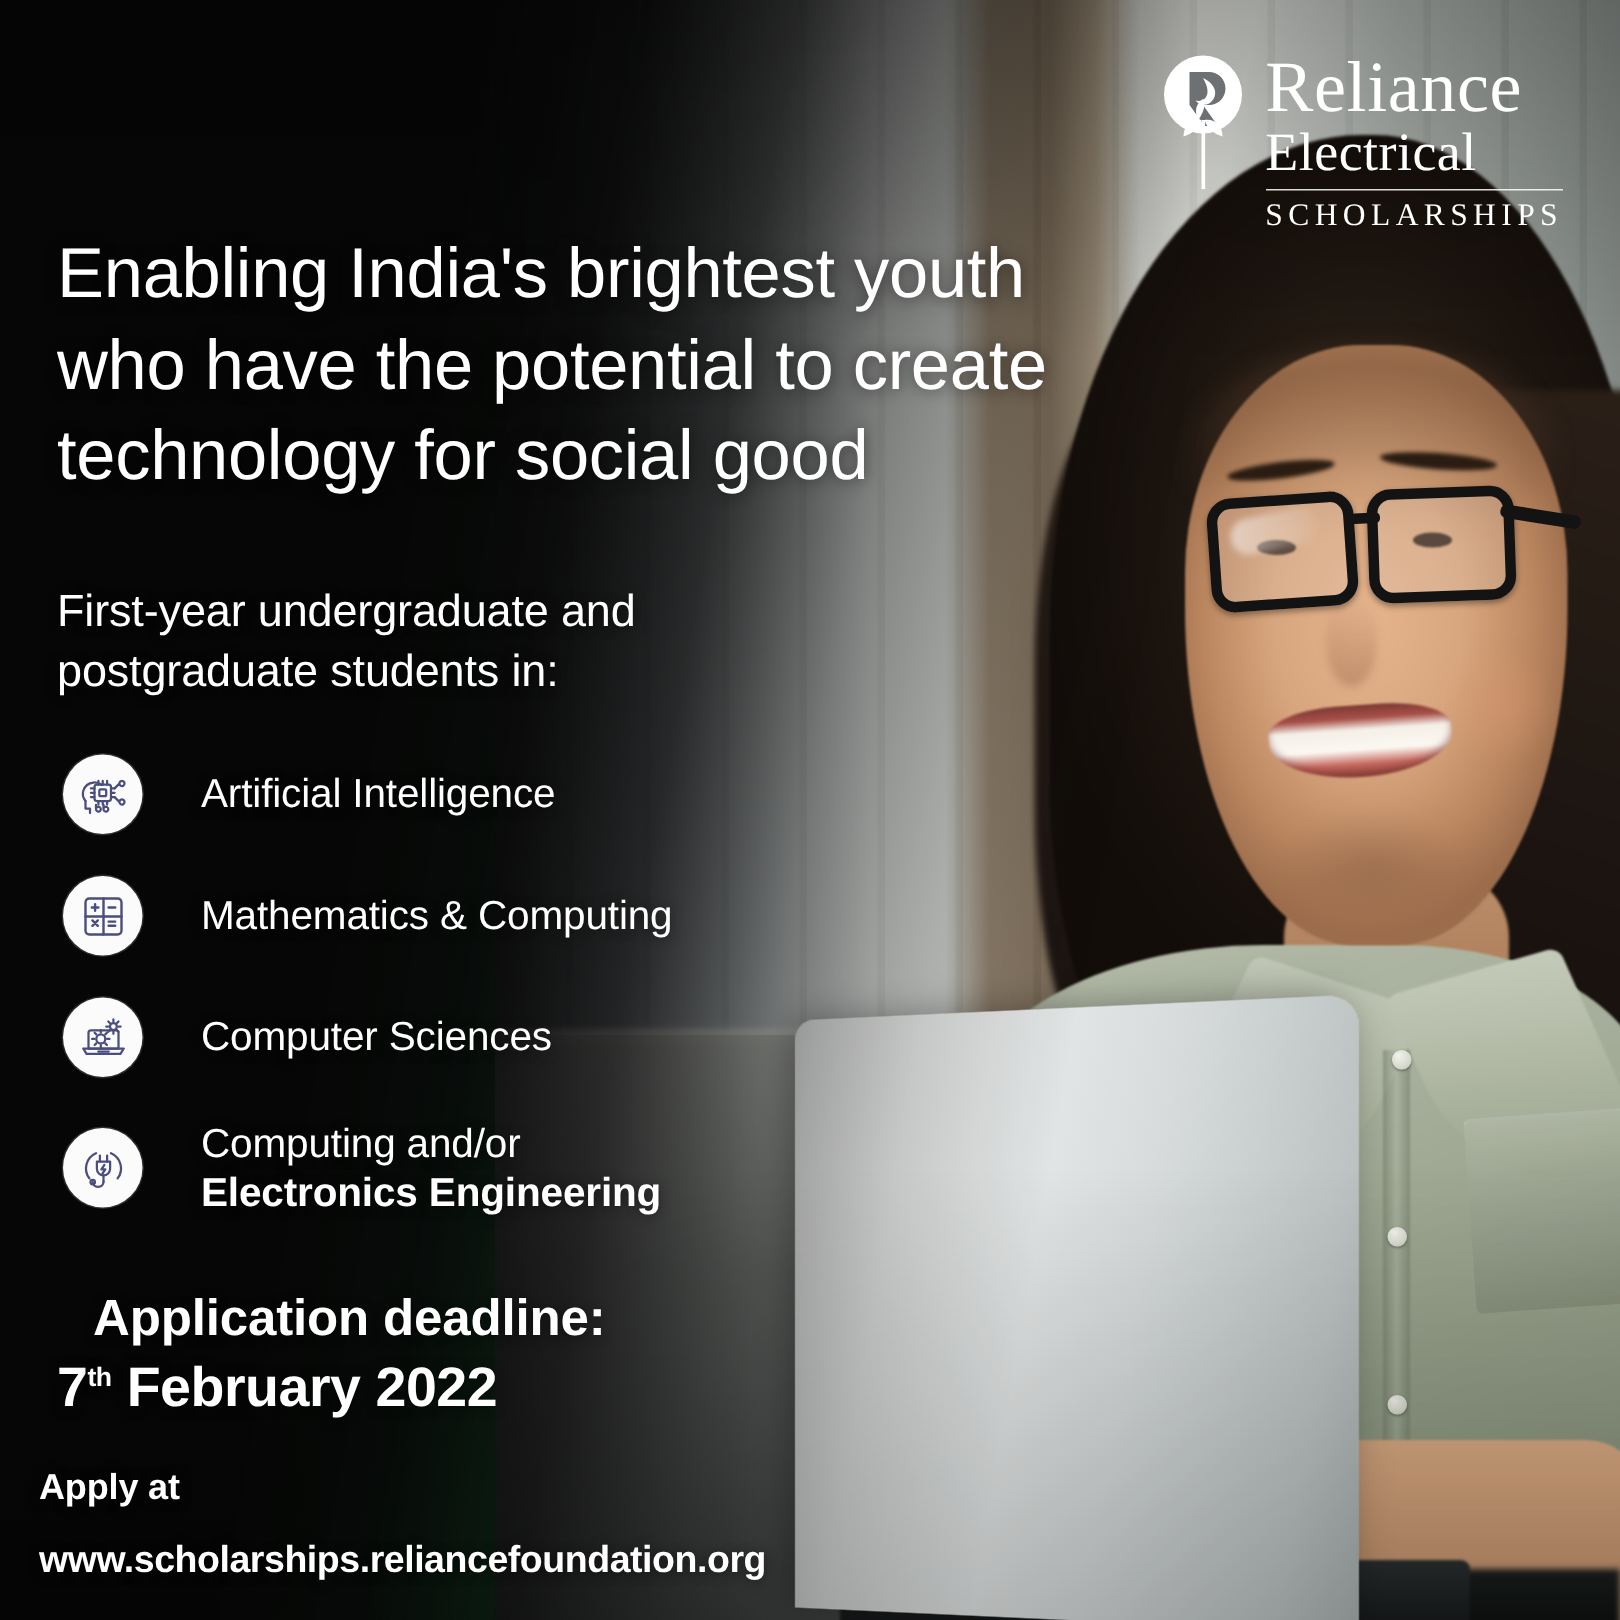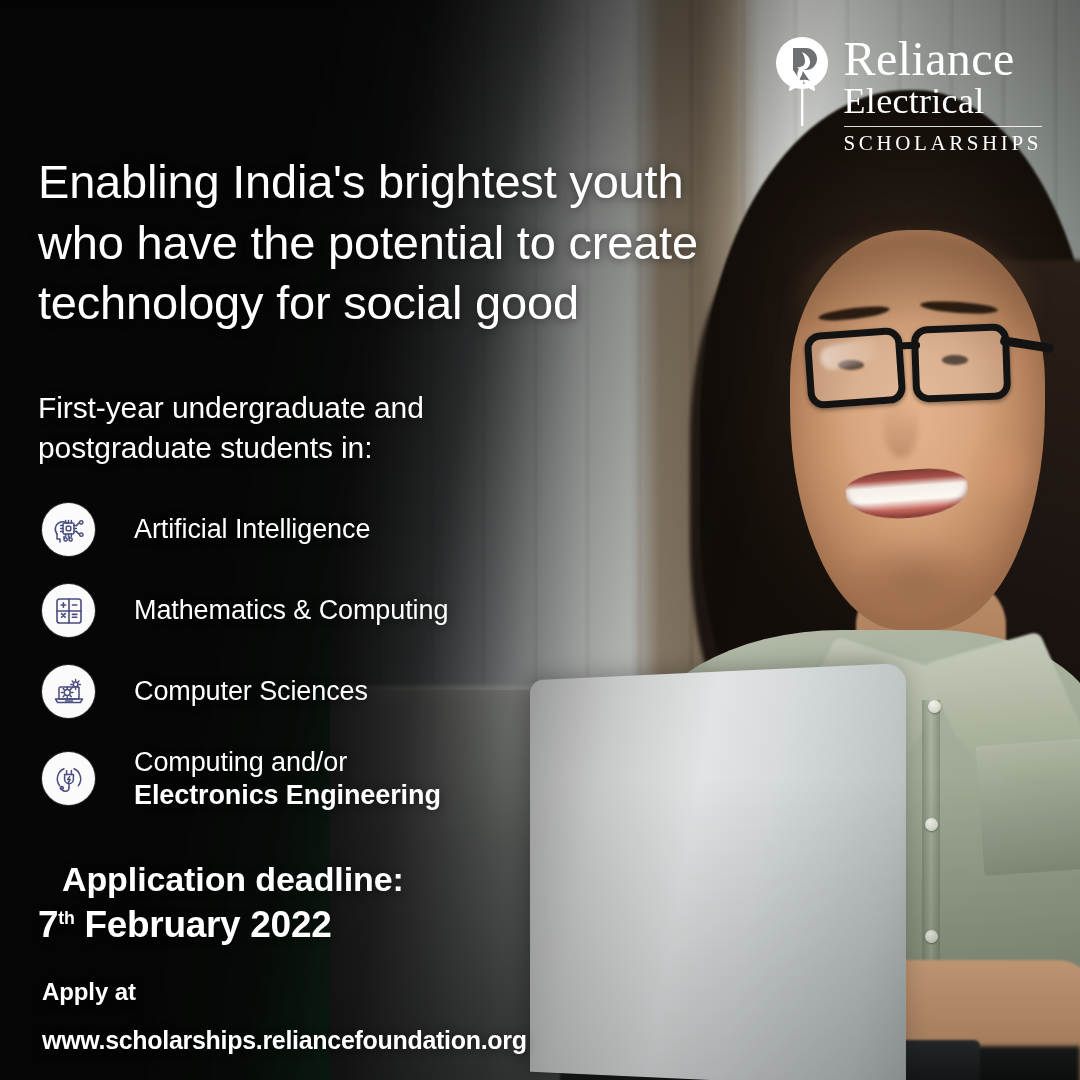--- a/index.html
+++ b/index.html
@@ -229,21 +229,21 @@
 
   
   .deadline { position:absolute; left:38px; top:860px; }
   .deadline-label { color:#fff; font-size:34px; font-weight:700; letter-spacing:-.1px;
     text-shadow:0 1px 8px rgba(0,0,0,.5);margin-left:24px; }
   .deadline-date { color:#fff; font-size:37px; font-weight:700; letter-spacing:-.3px; margin-top:5px;
     text-shadow:0 1px 8px rgba(0,0,0,.5); }
   .deadline-date sup { font-size:.48em; vertical-align:super; font-weight:700; }
 
   
-  .apply { position:absolute; left:42px; top:978px; }
+  .apply { position:absolute; left:26px; top:978px; }
   .apply-label { color:#fff; font-size:24px; font-weight:700; letter-spacing:-.1px;
     text-shadow:0 1px 8px rgba(0,0,0,.5); }
   .apply-url { color:#fff; font-size:25px; font-weight:700; letter-spacing:-.3px; margin-top:20px;
     text-shadow:0 1px 8px rgba(0,0,0,.5); }
 </style>
 </head>
 <body>
 
 <div id="poster">
 

